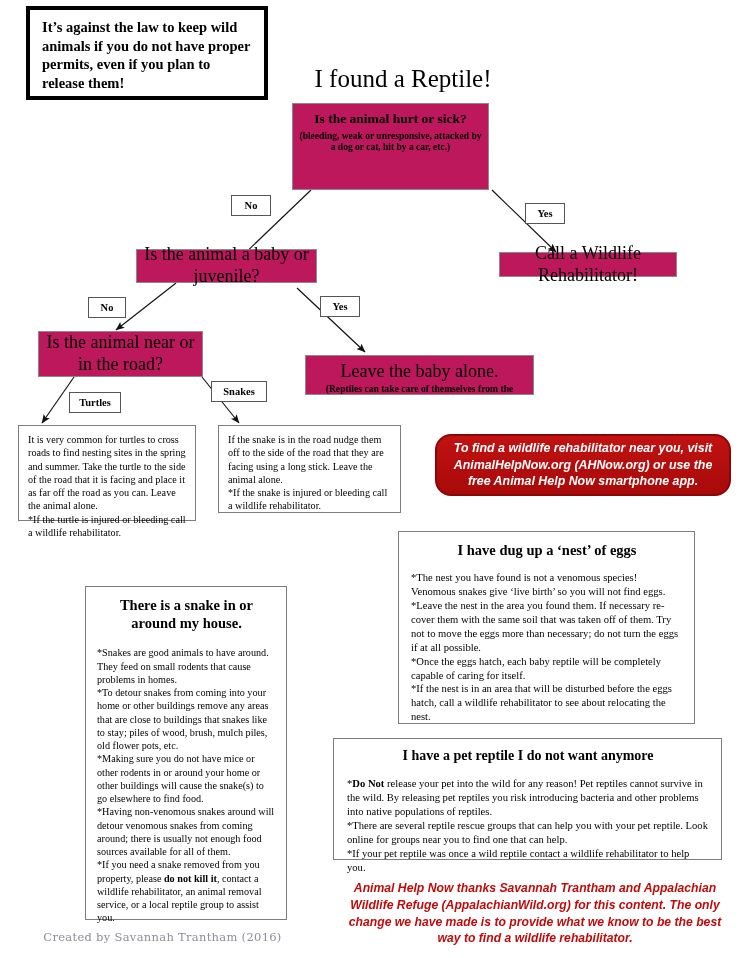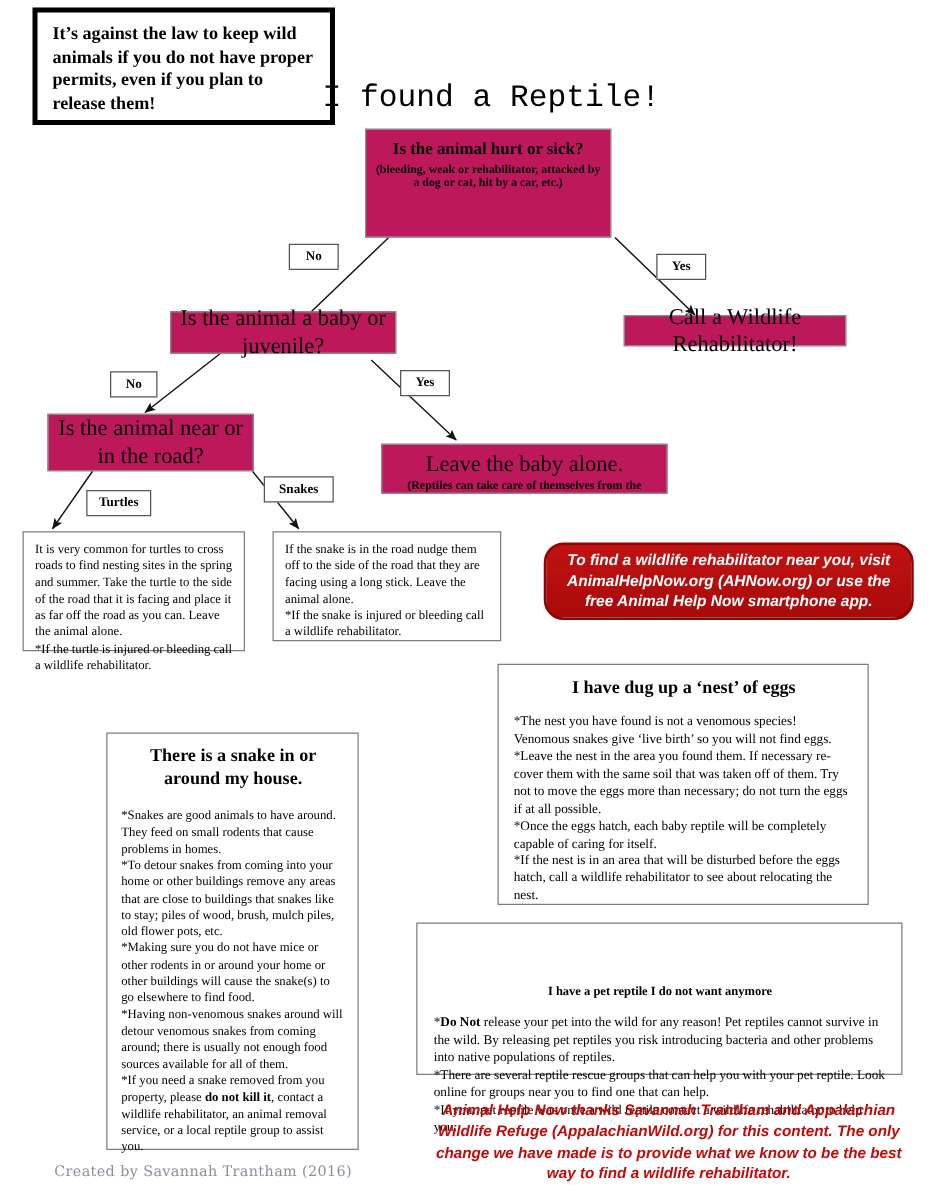--- a/index.html
+++ b/index.html
@@ -135,25 +135,25 @@
 
     <line x1="74" y1="377" x2="42" y2="423" stroke="#111" stroke-width="1.15" marker-end="url(#ah)"></line>
 
     <line x1="202" y1="377" x2="239" y2="423" stroke="#111" stroke-width="1.15" marker-end="url(#ah)"></line>
   </svg>
 
   <div class="abs warnbox" style="left:26px;top:6px;width:242px;height:94px;">
     <p>It’s against the law to keep wild animals if you do not have proper permits, even if you plan to release them!</p>
   </div>
 
-  <div class="abs pagetitle" style="left:228px;top:66px;width:330px;font-family:Liberation Mono, monospace;">I found a Reptile!</div>
+  <div class="abs pagetitle" style="left:238px;top:66px;width:330px;">I found a Reptile!</div>
 
   <div class="abs fbox" style="left:292px;top:103px;width:197px;height:87px;padding-top:7px;">
     <div class="ttl">Is the animal hurt or sick?</div>
-    <div class="sub" style="margin-top:4px;">(bleeding, weak or rehabilitator, attacked by a dog or cat, hit by a car, etc.)</div>
+    <div class="sub" style="margin-top:4px;">(bleeding, weak or unresponsive, attacked by a dog or cat, hit by a car, etc.)</div>
   </div>
 
   <div class="abs chip" style="left:231px;top:195px;width:40px;height:21px;">No</div>
   <div class="abs chip" style="left:525px;top:203px;width:40px;height:21px;">Yes</div>
 
   <div class="abs fbox" style="left:499px;top:252px;width:178px;height:25px;display:flex;align-items:center;justify-content:flex-end;">
     <div class="plain">Call a Wildlife Rehabilitator!</div>
   </div>
 
   <div class="abs fbox" style="left:136px;top:249px;width:181px;height:34px;display:flex;align-items:center;justify-content:center;">
@@ -198,21 +198,21 @@
   <div class="abs infobox" style="left:85px;top:586px;width:202px;height:334px;padding:10px 10px 8px 11px;">
     <div class="head" style="font-size:14.5px;line-height:1.22;margin-bottom:14px;">There is a snake in or around my house.</div>
     <div class="body small-body" id="house-snake-body">*Snakes are good animals to have around. They feed on small rodents that cause problems in homes.
 *To detour snakes from coming into your home or other buildings remove any areas that are close to buildings that snakes like to stay; piles of wood, brush, mulch piles, old flower pots, etc.
 *Making sure you do not have mice or other rodents in or around your home or other buildings will cause the snake(s) to go elsewhere to find food.
 *Having non-venomous snakes around will detour venomous snakes from coming around; there is usually not enough food sources available for all of them.
 *If you need a snake removed from you property, please <span class="b">do not kill it</span>, contact a wildlife rehabilitator, an animal removal service, or a local reptile group to assist you.</div>
   </div>
 
   <div class="abs infobox" style="left:333px;top:738px;width:389px;height:122px;padding:9px 12px 8px 13px;">
-    <div class="head" style="font-size:10px;margin-bottom:12px;margin-top:40px;">I have a pet reptile I do not want anymore</div>
+    <div class="head" style="font-size:14px;margin-bottom:12px;">I have a pet reptile I do not want anymore</div>
     <div class="body small-body" id="pet-reptile-body" style="font-size:10.6px;line-height:1.32;">*<span class="b">Do Not</span> release your pet into the wild for any reason! Pet reptiles cannot survive in the wild. By releasing pet reptiles you risk introducing bacteria and other problems into native populations of reptiles.
 *There are several reptile rescue groups that can help you with your pet reptile. Look online for groups near you to find one that can help.
 *If your pet reptile was once a wild reptile contact a wildlife rehabilitator to help you.</div>
   </div>
 
   <div class="abs redcredit" style="left:340px;top:880px;width:390px;">Animal Help Now thanks Savannah Trantham and Appalachian Wildlife Refuge (AppalachianWild.org) for this content. The only change we have made is to provide what we know to be the best way to find a wildlife rehabilitator.</div>
 
   <div class="abs madeby" style="left:35px;top:930px;width:255px;">Created by Savannah Trantham (2016)</div>
 
 </div>

